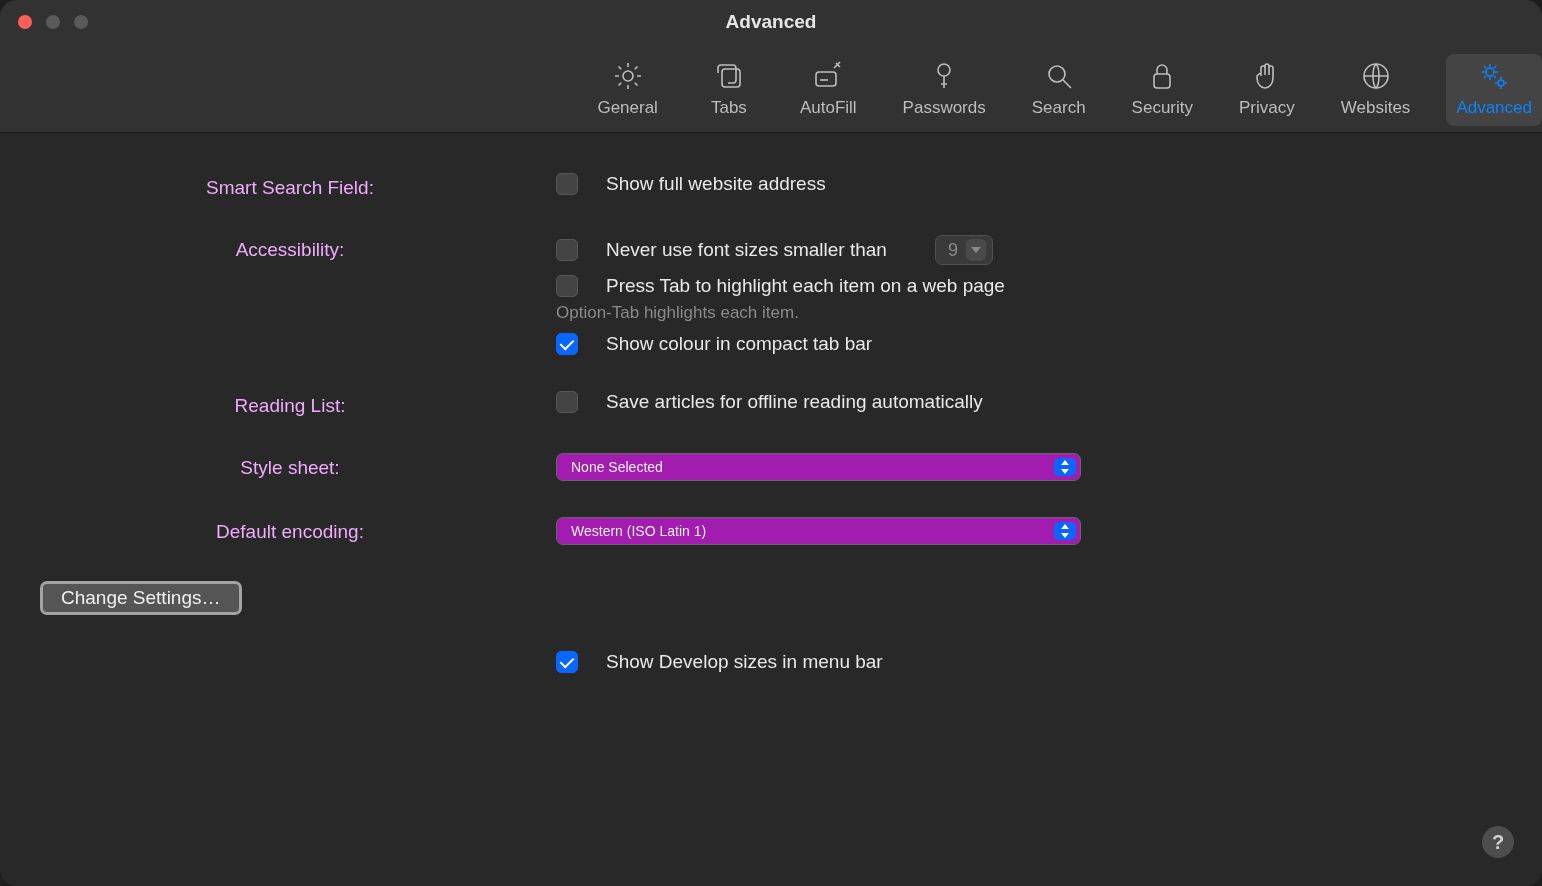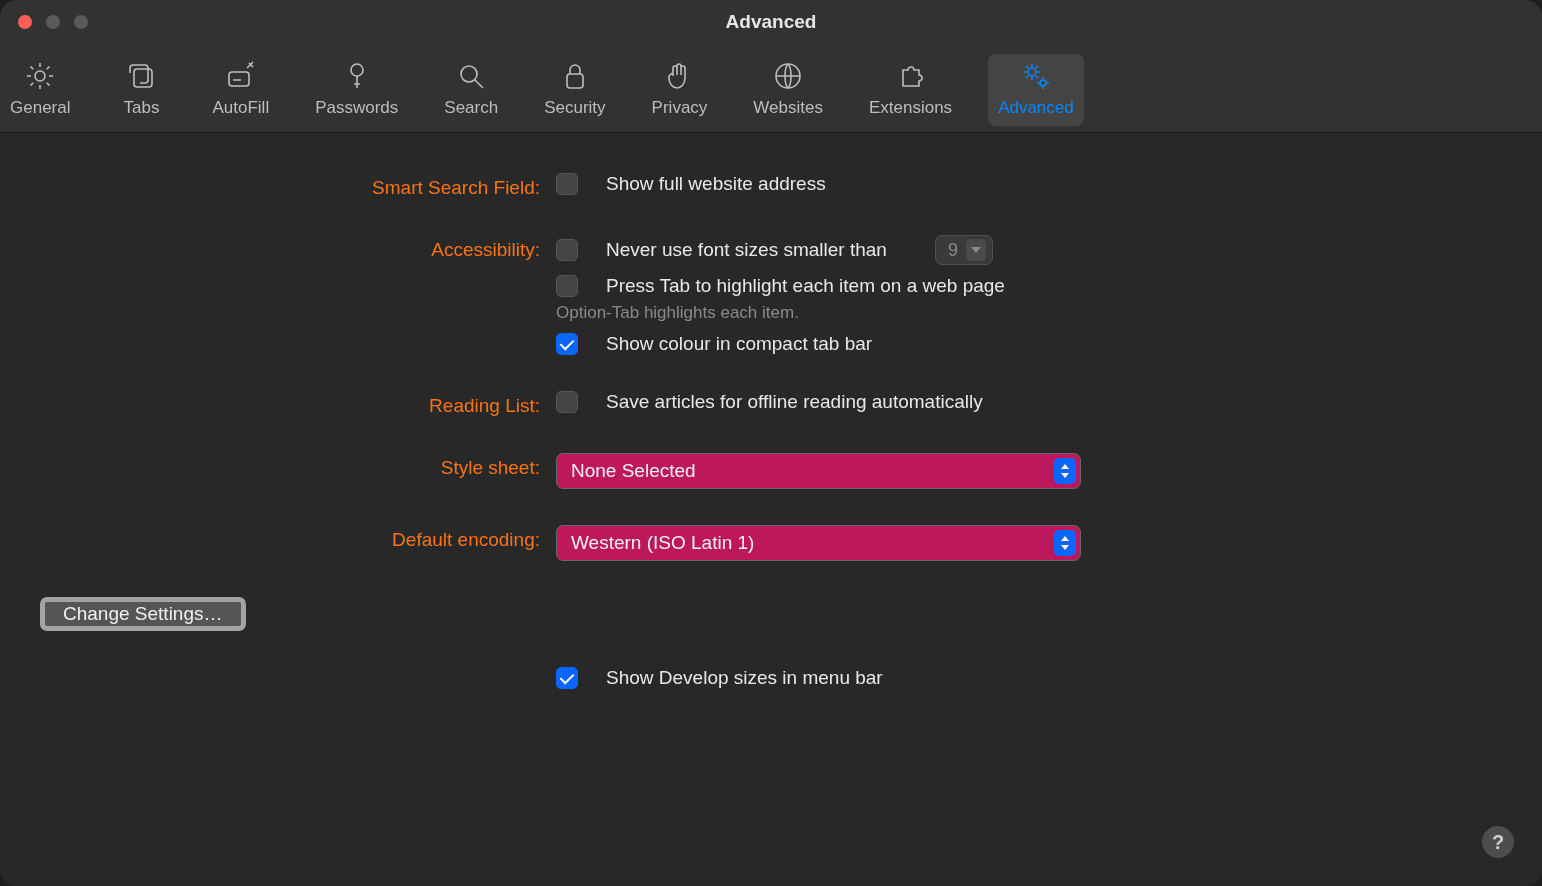--- a/index.html
+++ b/index.html
@@ -45,21 +45,21 @@
     left: 50%;
     transform: translateX(-50%);
     font-size: 19px;
     font-weight: 600;
     color: #e6e6e6;
   }
   .toolbar {
     background: #323232;
     border-bottom: 1px solid #1a1a1a;
     display: flex;
-    justify-content: flex-start;
+    justify-content: flex-end;
     padding: 10px 0 6px 0;
   }
   .toolbar-items {
     display: flex;
     gap: 26px;
   }
   .tab-item {
     display: flex;
     flex-direction: column;
     align-items: center;
@@ -89,22 +89,22 @@
     position: relative;
   }
   .form {
     display: grid;
     grid-template-columns: 500px 1fr;
     column-gap: 16px;
     row-gap: 0;
     font-size: 19px;
   }
   .section-label {
-    text-align: right;
-    color: #f97316;
+    text-align: center;
+    color: #f0abfc;
     padding-top: 4px;
   }
   .field-col {
     display: flex;
     flex-direction: column;
     gap: 10px;
   }
   .row { display: flex; align-items: center; gap: 28px; }
   .hint {
     color: #8a8a8a;
@@ -128,29 +128,29 @@
   }
   .checkbox.checked::after {
     content: "";
     width: 6px; height: 11px;
     border: solid #fff;
     border-width: 0 2.5px 2.5px 0;
     transform: rotate(45deg) translate(-1px,-1px);
   }
   .spacer { height: 36px; grid-column: 1 / -1; }
   .select {
-    background: #be185d;
+    background: #a21caf;
     border: 1px solid #666;
     border-radius: 7px;
-    height: 36px;
+    height: 28px;
     display: flex;
     align-items: center;
     padding: 0 10px 0 14px;
     color: #f0f0f0;
-    font-size: 19px;
+    font-size: 14px;
     position: relative;
     width: 525px;
     cursor: default;
   }
   .select .stepper {
     position: absolute;
     right: 4px; top: 4px; bottom: 4px;
     width: 22px;
     background: #0a66ff;
     border-radius: 5px;
@@ -186,21 +186,21 @@
     display:flex; align-items:center; justify-content:center;
   }
   .mini-select .chev::after {
     content:"";
     border-left: 5px solid transparent;
     border-right: 5px solid transparent;
     border-top: 6px solid #8a8a8a;
   }
   .push-button {
     background: #555;
-    border: 5px solid #a3a3a3;
+    border: 3px solid #a3a3a3;
     border-radius: 7px;
     height: 34px;
     padding: 0 18px;
     color: #f0f0f0;
     font-size: 19px;
     display: inline-flex;
     align-items: center;
     cursor: default;
   }
   .help-button {
@@ -306,28 +306,20 @@
       <div class="tab-item">
         <span class="icon">
           <svg viewBox="0 0 32 32">
               <circle cx="16" cy="16" r="12"></circle>
               <path d="M4 16h24M16 4c4 4 4 20 0 24M16 4c-4 4-4 20 0 24"></path>
             </svg>
         </span>
         <span class="tab-label">Websites</span>
       </div>
 
-      <div class="tab-item">
-        <span class="icon">
-          <svg viewBox="0 0 32 32">
-              <path d="M8 10h5a3 3 0 1 1 6 0h5v5a3 3 0 1 1 0 6v5H8V10z"></path>
-            </svg>
-        </span>
-        <span class="tab-label">Extensions</span>
-      </div>
 
       <div class="tab-item active">
         <span class="icon">
           <svg viewBox="0 0 32 32">
               <circle cx="12" cy="12" r="4"></circle>
               <path d="M12 4v3M12 17v3M4 12h3M17 12h3M6 6l2 2M16 16l2 2M6 18l2-2M16 8l2-2"></path>
               <circle cx="23" cy="23" r="3"></circle>
               <path d="M23 17v2M23 27v2M17 23h2M27 23h2"></path>
             </svg>
         </span>

